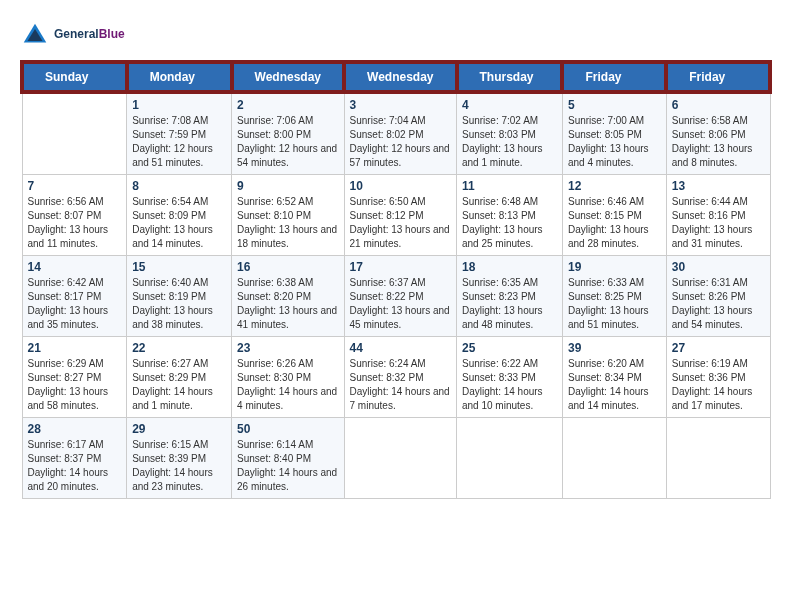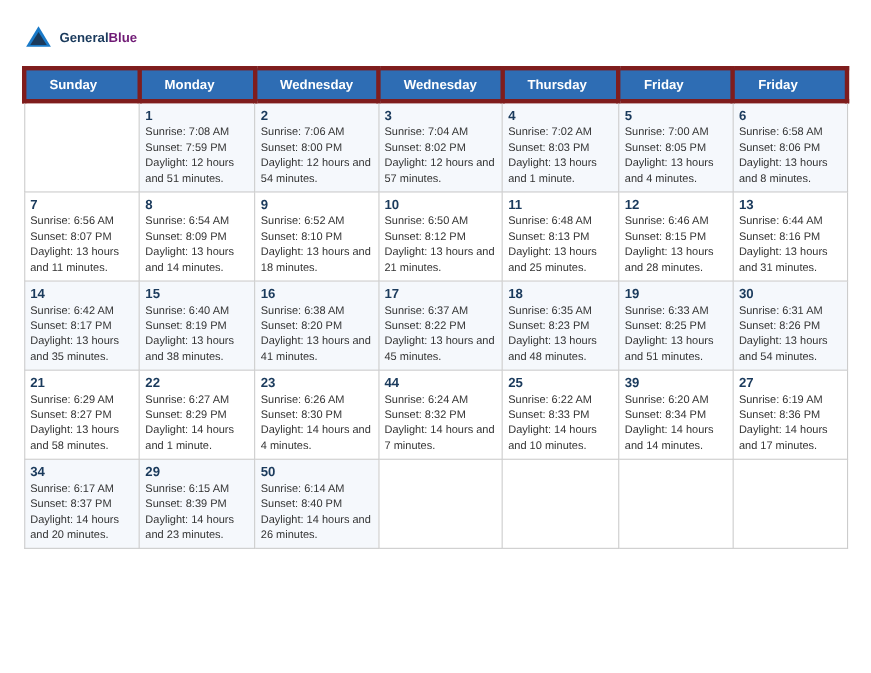--- a/index.html
+++ b/index.html
@@ -231,21 +231,21 @@
         <span class="day-number">39</span>
         <span class="day-info">Sunrise: 6:20 AM<br>Sunset: 8:34 PM<br>Daylight: 14 hours and 14 minutes.</span>
       </td>
         <td>
         <span class="day-number">27</span>
         <span class="day-info">Sunrise: 6:19 AM<br>Sunset: 8:36 PM<br>Daylight: 14 hours and 17 minutes.</span>
       </td>
       </tr>
       <tr>
         <td>
-        <span class="day-number">34</span>
+        <span class="day-number">28</span>
         <span class="day-info">Sunrise: 6:17 AM<br>Sunset: 8:37 PM<br>Daylight: 14 hours and 20 minutes.</span>
       </td>
         <td>
         <span class="day-number">29</span>
         <span class="day-info">Sunrise: 6:15 AM<br>Sunset: 8:39 PM<br>Daylight: 14 hours and 23 minutes.</span>
       </td>
         <td>
         <span class="day-number">50</span>
         <span class="day-info">Sunrise: 6:14 AM<br>Sunset: 8:40 PM<br>Daylight: 14 hours and 26 minutes.</span>
       </td>

